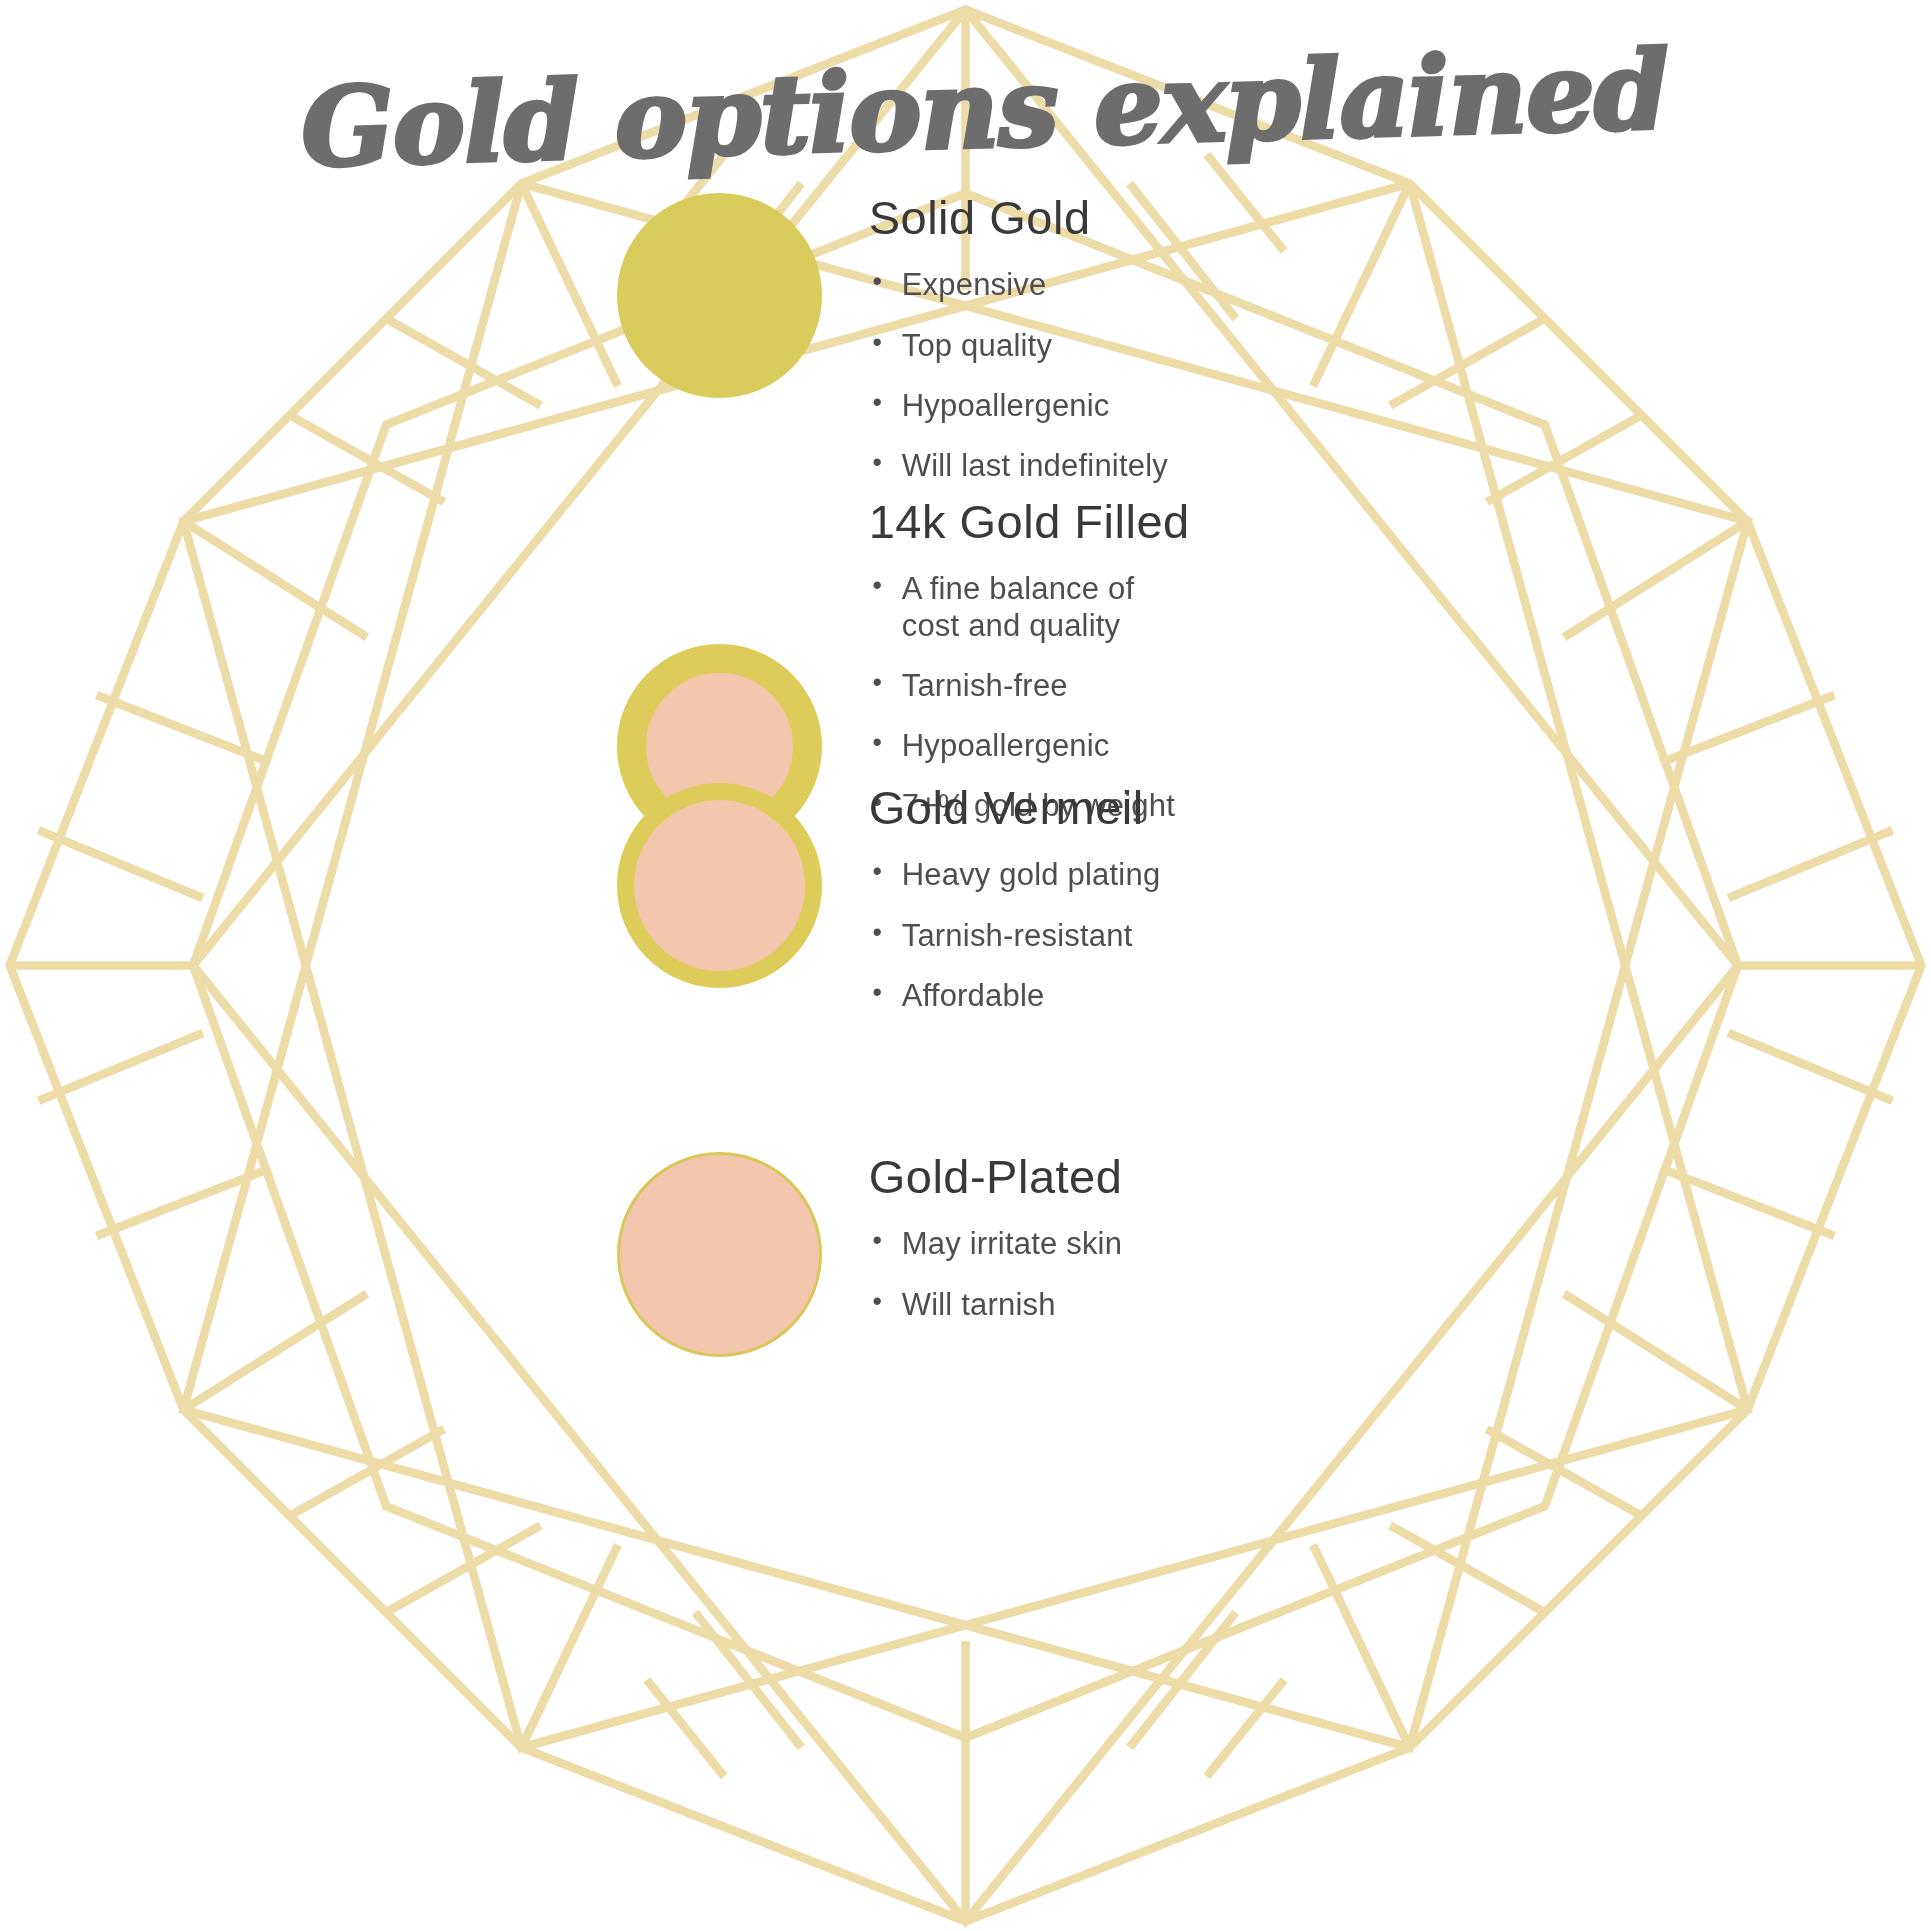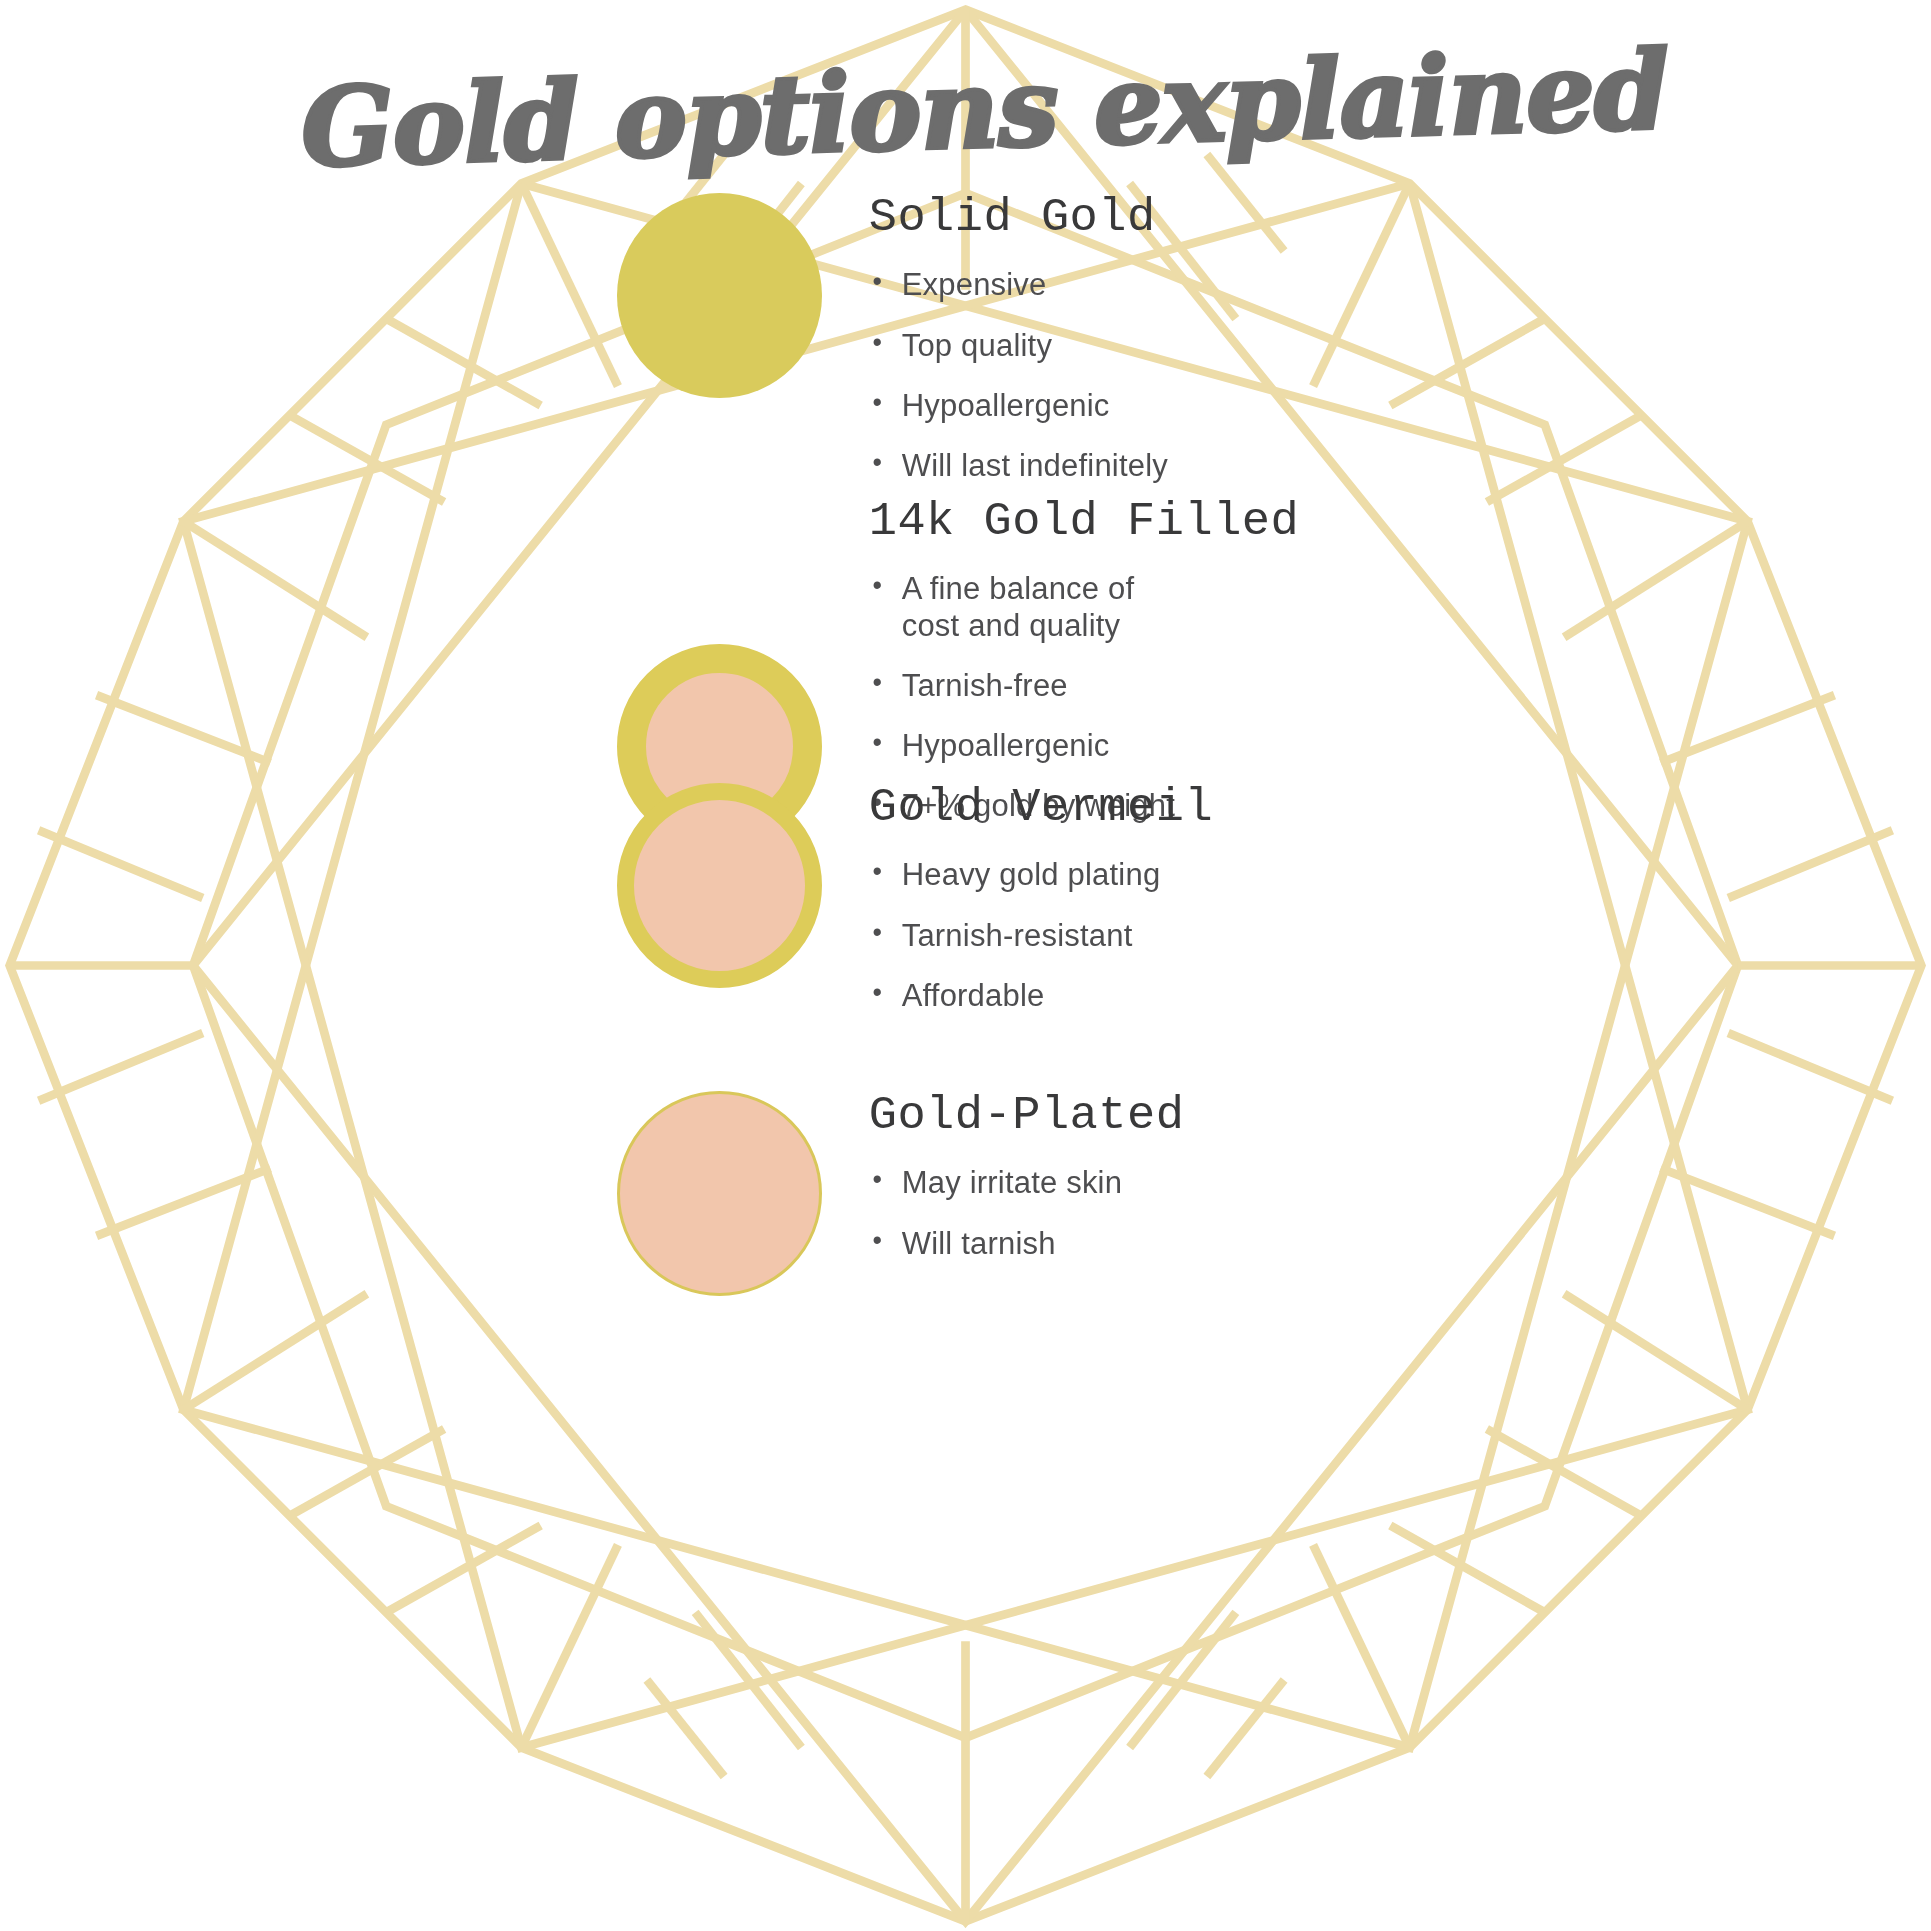--- a/index.html
+++ b/index.html
@@ -74,21 +74,21 @@
     border-radius: 50%;
     box-sizing: border-box;
   }
 
   .text-col {
     flex: 1 1 auto;
     padding-left: 9.7px;
   }
 
   .sec-title {
-    font-family: Liberation Mono, monospace;
+    font-family: Liberation Sans, sans-serif;
     font-weight: 400;
     font-size: 47px;
     color: #39393a;
     letter-spacing: 0.5px;
     margin: 0 0 25px 0;
     line-height: 1.05;
   }
 
   ul.bullets {
     list-style: none;
@@ -211,21 +211,21 @@
         </div>
         <div class="text-col">
           <div class="sec-title">Gold Vermeil</div>
           <ul class="bullets">
             <li>Heavy gold plating</li>
             <li>Tarnish-resistant</li>
             <li>Affordable</li>
           </ul>
         </div>
       </div>
-      <div class="row" style="top: 1091px;">
+      <div class="row" style="top: 1152px;">
         <div class="swatch-wrap">
           <div class="swatch" style="width: 205px; height: 205px; background: rgb(242, 198, 172); border: 3.9px solid rgb(217, 199, 90);"></div>
         </div>
         <div class="text-col">
           <div class="sec-title">Gold-Plated</div>
           <ul class="bullets">
             <li>May irritate skin</li>
             <li>Will tarnish</li>
           </ul>
         </div>

